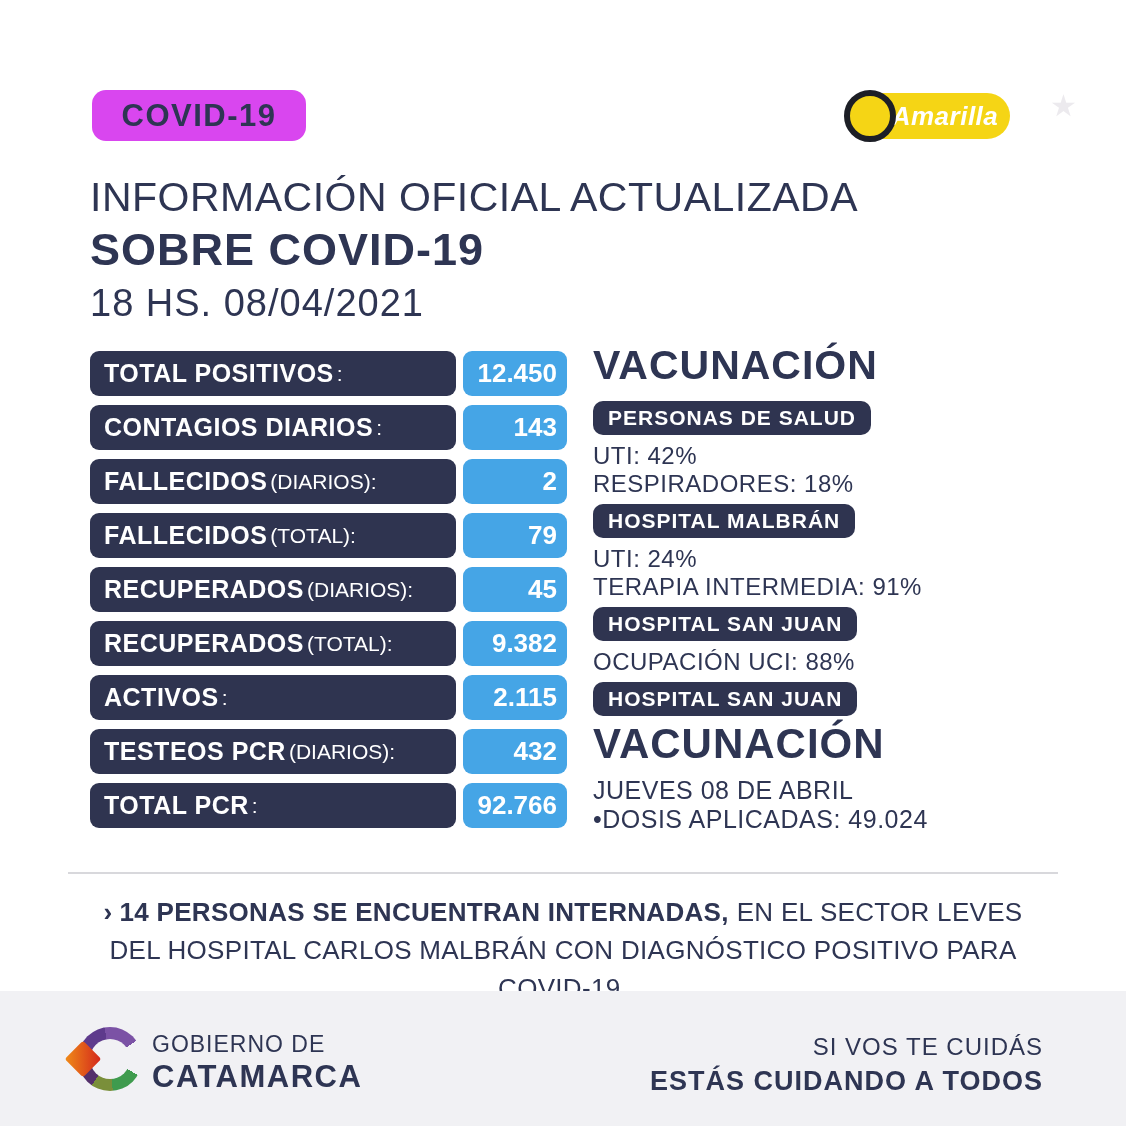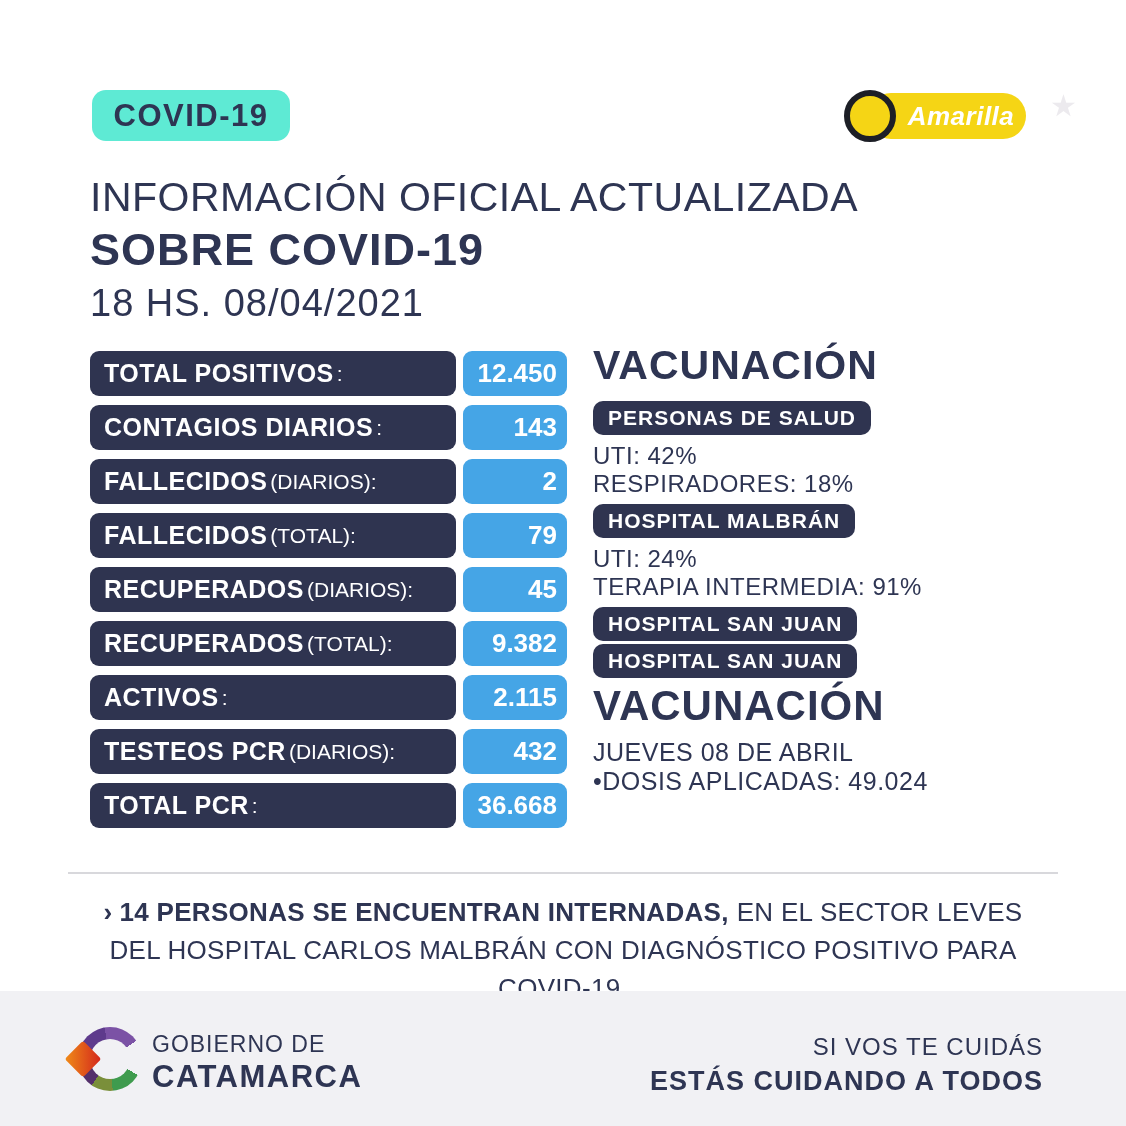--- a/index.html
+++ b/index.html
@@ -4,27 +4,27 @@
 <style>
   * { margin:0; padding:0; box-sizing:border-box; }
   html,body { background:#ffffff; }
   .page {
     position:relative; width:1126px; height:1126px; background:#ffffff;
     font-family:"Liberation Sans", sans-serif; color:#2e3553; overflow:hidden;
   }
 
   
   .covid-badge {
-    position:absolute; left:92px; top:90px; width:198px; height:51px;
-    background:#5eead4; border-radius:14px; display:flex; align-items:center; justify-content:center;
+    position:absolute; left:92px; top:90px; width:214px; height:51px;
+    background:#d946ef; border-radius:14px; display:flex; align-items:center; justify-content:center;
     font-size:31px; font-weight:800; letter-spacing:1.5px; color:#2e3553;
   }
   .status { position:absolute; left:844px; top:89px; width:182px; height:54px; }
   .status-pill {
-    position:absolute; left:24px; top:4px; width:158px; height:46px; background:#f5d515;
+    position:absolute; left:8px; top:4px; width:158px; height:46px; background:#f5d515;
     border-radius:23px; display:flex; align-items:center; justify-content:center;
     padding-left:28px; color:#ffffff; font-style:italic; font-weight:800; font-size:26px; letter-spacing:.5px;
   }
   .status-dot {
     position:absolute; left:0; top:1px; width:52px; height:52px; border-radius:50%;
     background:#f5d515; border:6px solid #1d1f26; z-index:2;
   }
   .star-watermark { position:absolute; left:1050px; top:88px; font-size:30px; color:#eceaee; }
 
   .title-line1 { position:absolute; left:90px; top:174px; font-size:41px; font-weight:400; letter-spacing:.5px; }
@@ -172,21 +172,21 @@
       <span class="suffix">(DIARIOS):</span>
     </div>
     <div class="stat-value">432</div>
   </div>
 
   <div class="stat-row">
     <div class="stat-label">
       <span>TOTAL PCR</span>
       <span class="suffix">:</span>
     </div>
-    <div class="stat-value">36.668</div>
+    <div class="stat-value">92.766</div>
   </div>
 </div>
 
   <div class="rightcol">
     <div class="h-big">VACUNACIÓN</div>
     <div id="ocupacion-sections">
   <div class="sec">
     <div class="sec-pill">PERSONAS DE SALUD</div>
     <div class="sec-lines">
             <div class="sec-line">UTI: 42%</div>
@@ -197,20 +197,23 @@
   <div class="sec">
     <div class="sec-pill">HOSPITAL MALBRÁN</div>
     <div class="sec-lines">
             <div class="sec-line">UTI: 24%</div>
             <div class="sec-line">TERAPIA INTERMEDIA: 91%</div>
           </div>
   </div>
 
   <div class="sec">
     <div class="sec-pill">HOSPITAL SAN JUAN</div>
+    <div class="sec-lines">
+            <div class="sec-line">OCUPACIÓN UCI: 88%</div>
+          </div>
   </div>
 
   <div class="sec">
     <div class="sec-pill">HOSPITAL SAN JUAN</div>
     
   </div>
 </div>
     <div class="h-vac">VACUNACIÓN</div>
     <div class="vac-lines" id="vac-lines">
         <div class="vac-line">JUEVES 08 DE ABRIL</div>

